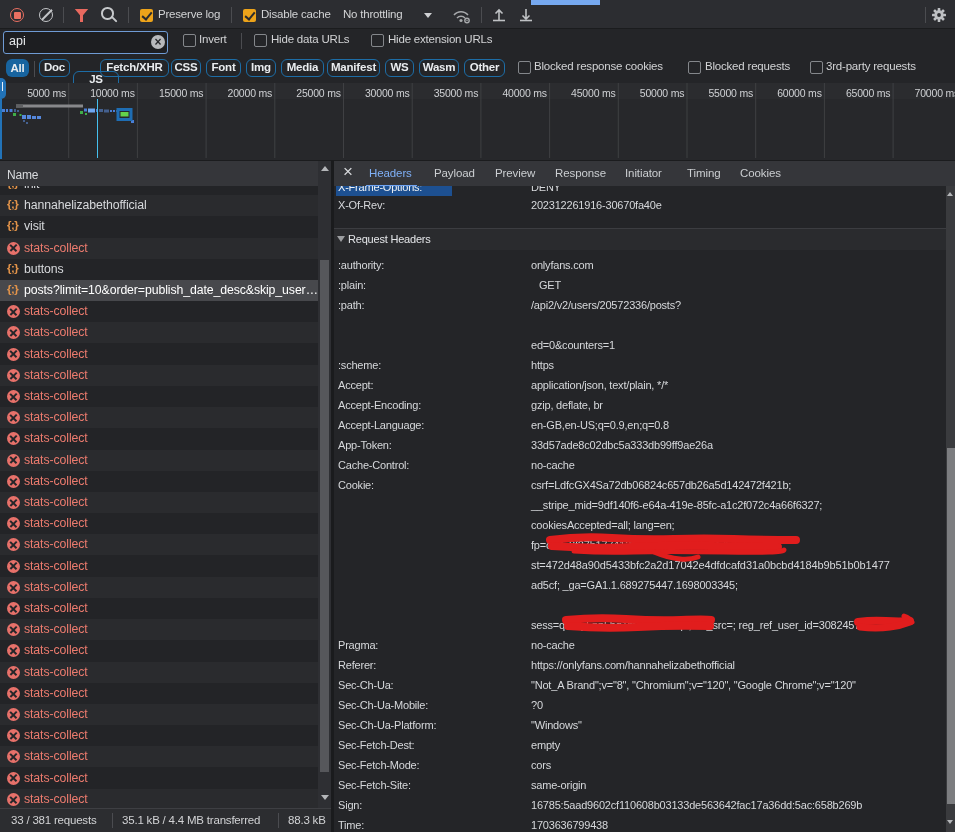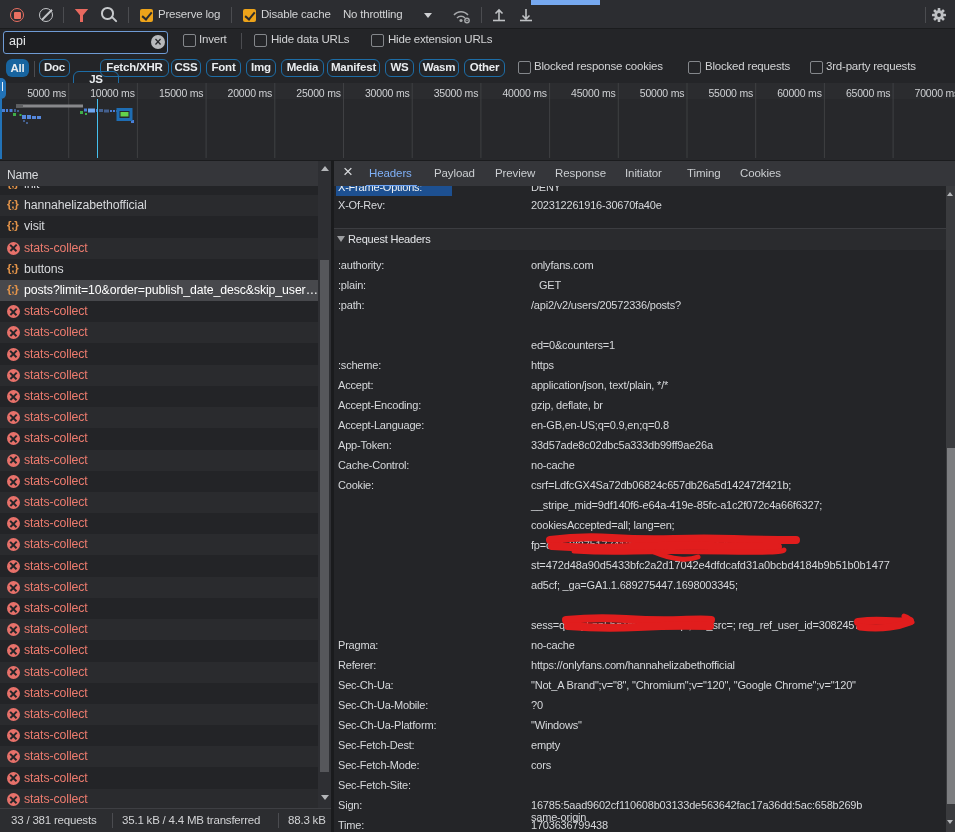--- a/index.html
+++ b/index.html
@@ -405,21 +405,21 @@
     <div class="hl" style="left:197px;top:491.5px;">"Not_A Brand";v="8", "Chromium";v="120", "Google Chrome";v="120"</div>
   <div class="hl" style="left:4px;top:511.5px;">Sec-Ch-Ua-Mobile:</div>
     <div class="hl" style="left:197px;top:511.5px;">?0</div>
   <div class="hl" style="left:4px;top:531.5px;">Sec-Ch-Ua-Platform:</div>
     <div class="hl" style="left:197px;top:531.5px;">"Windows"</div>
   <div class="hl" style="left:4px;top:551.5px;">Sec-Fetch-Dest:</div>
     <div class="hl" style="left:197px;top:551.5px;">empty</div>
   <div class="hl" style="left:4px;top:571.5px;">Sec-Fetch-Mode:</div>
     <div class="hl" style="left:197px;top:571.5px;">cors</div>
   <div class="hl" style="left:4px;top:591.5px;">Sec-Fetch-Site:</div>
-    <div class="hl" style="left:197px;top:591.5px;margin-top:32px;">same-origin</div>
+    <div class="hl" style="left:197px;top:591.5px;">same-origin</div>
   <div class="hl" style="left:4px;top:611.5px;">Sign:</div>
     <div class="hl" style="left:197px;top:611.5px;">16785:5aad9602cf110608b03133de563642fac17a36dd:5ac:658b269b</div>
   <div class="hl" style="left:4px;top:631.5px;">Time:</div>
     <div class="hl" style="left:197px;top:631.5px;">1703636799438</div>
   <svg class="abs" style="left:0;top:0;" width="621" height="646" viewBox="0 0 621 646">
 <g stroke="#e11d1d" fill="none" stroke-linecap="round">
  <path d="M216 354 Q 246 350 278 352 T 340 353 T 400 353 T 462 354" stroke-width="8"></path>
  <path d="M218 360 Q 258 363 298 361 T 378 360 T 444 361" stroke-width="8"></path>
  <path d="M240 365 Q 270 367 300 366 T 390 366 T 450 364" stroke-width="5"></path>
  <path d="M320 366 Q 334 372 346 373 Q 356 374 364 371" stroke-width="5"></path>

